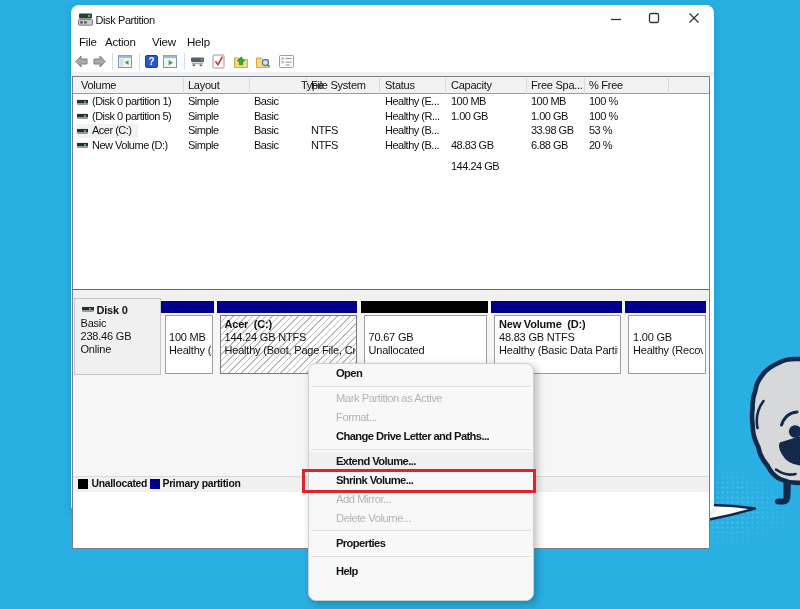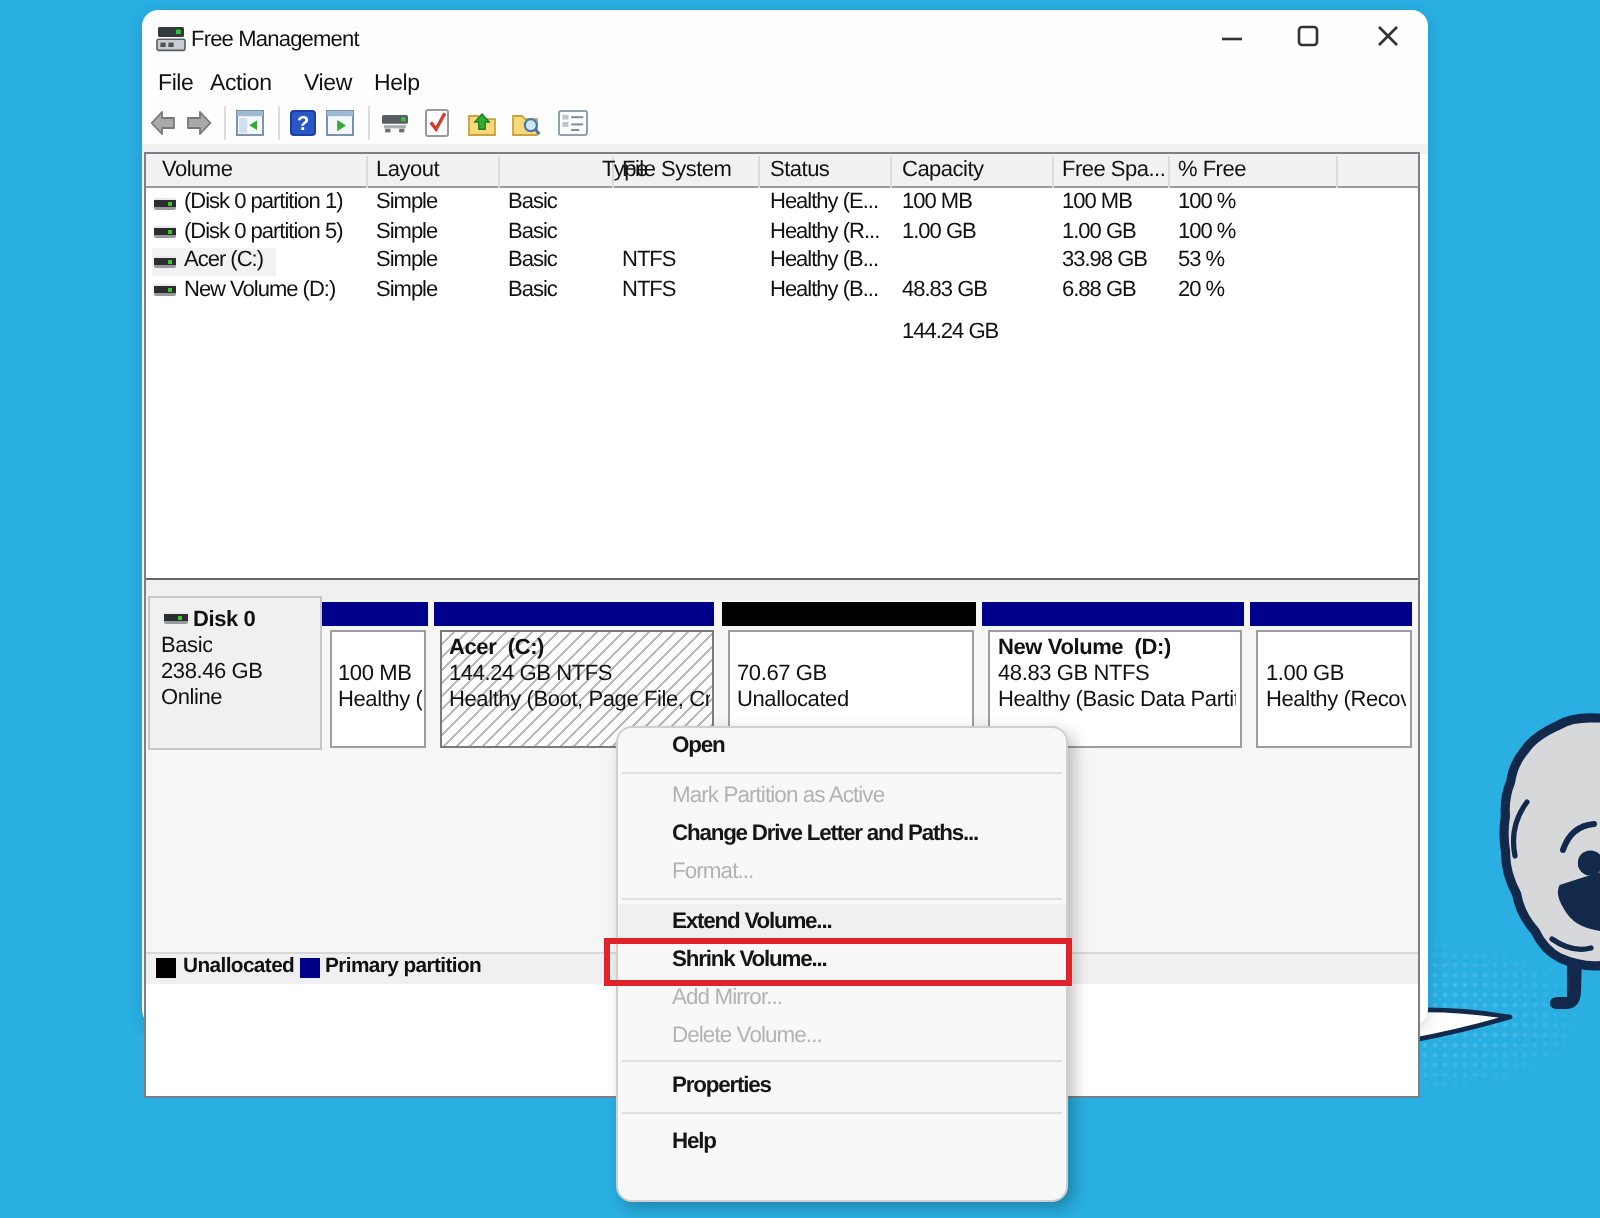--- a/index.html
+++ b/index.html
@@ -95,21 +95,21 @@
 
 <div id="win">
 
   <svg class="abs" style="left:7px; top:8px;" width="15" height="13" viewBox="0 0 15 13">
     <rect x="1" y="0.5" width="13" height="5" rx="0.8" fill="#33383d"></rect>
     <rect x="10" y="1.8" width="2.4" height="2.2" fill="#31c431"></rect>
     <rect x="0.5" y="6.6" width="14" height="5.6" rx="0.8" fill="#c9cdd1" stroke="#5a5f64" stroke-width="0.8"></rect>
     <rect x="2.2" y="8.3" width="2.6" height="2.2" fill="#4b5055"></rect>
     <rect x="6.2" y="8.3" width="2.6" height="2.2" fill="#4b5055"></rect>
   </svg>
-  <div id="title">Free Management</div>
+  <div id="title">Disk Partition</div>
 
   <svg class="abs" style="left:539px; top:7.5px;" width="12" height="12" viewBox="0 0 12 12">
     <line x1="1" y1="6.5" x2="11" y2="6.5" stroke="#333" stroke-width="1.3"></line>
   </svg>
   <svg class="abs" style="left:577px; top:7px;" width="12" height="12" viewBox="0 0 12 12">
     <rect x="1.5" y="1.5" width="9" height="9" rx="1.6" fill="none" stroke="#333" stroke-width="1.3"></rect>
   </svg>
   <svg class="abs" style="left:617px; top:7px;" width="12" height="12" viewBox="0 0 12 12">
     <line x1="1.5" y1="1.5" x2="10.5" y2="10.5" stroke="#333" stroke-width="1.3"></line>
     <line x1="10.5" y1="1.5" x2="1.5" y2="10.5" stroke="#333" stroke-width="1.3"></line>
@@ -289,22 +289,22 @@
       <div class="swatch" style="left:77px; background:#00008b;"></div>
       <div class="cell" style="left:89.5px; top:1px; font-weight:600; font-size:10.4px; letter-spacing:-0.3px;">Primary partition</div>
     </div>
   </div>
 </div>
 
 <div id="cmenu">
   <div class="mi">Open</div>
   <div class="msep"></div>
   <div class="mi dis">Mark Partition as Active</div>
+  <div class="mi dis">Format...</div>
   <div class="mi">Change Drive Letter and Paths...</div>
-  <div class="mi dis">Format...</div>
   <div class="msep"></div>
   <div class="mi" style="background:#f0f0f0;">Extend Volume...</div>
   <div class="mi">Shrink Volume...</div>
   <div class="mi dis">Add Mirror...</div>
   <div class="mi dis">Delete Volume...</div>
   <div class="msep"></div>
   <div class="mi">Properties</div>
   <div class="msep"></div>
   <div class="mi" style="margin-top:3px;">Help</div>
 </div>

